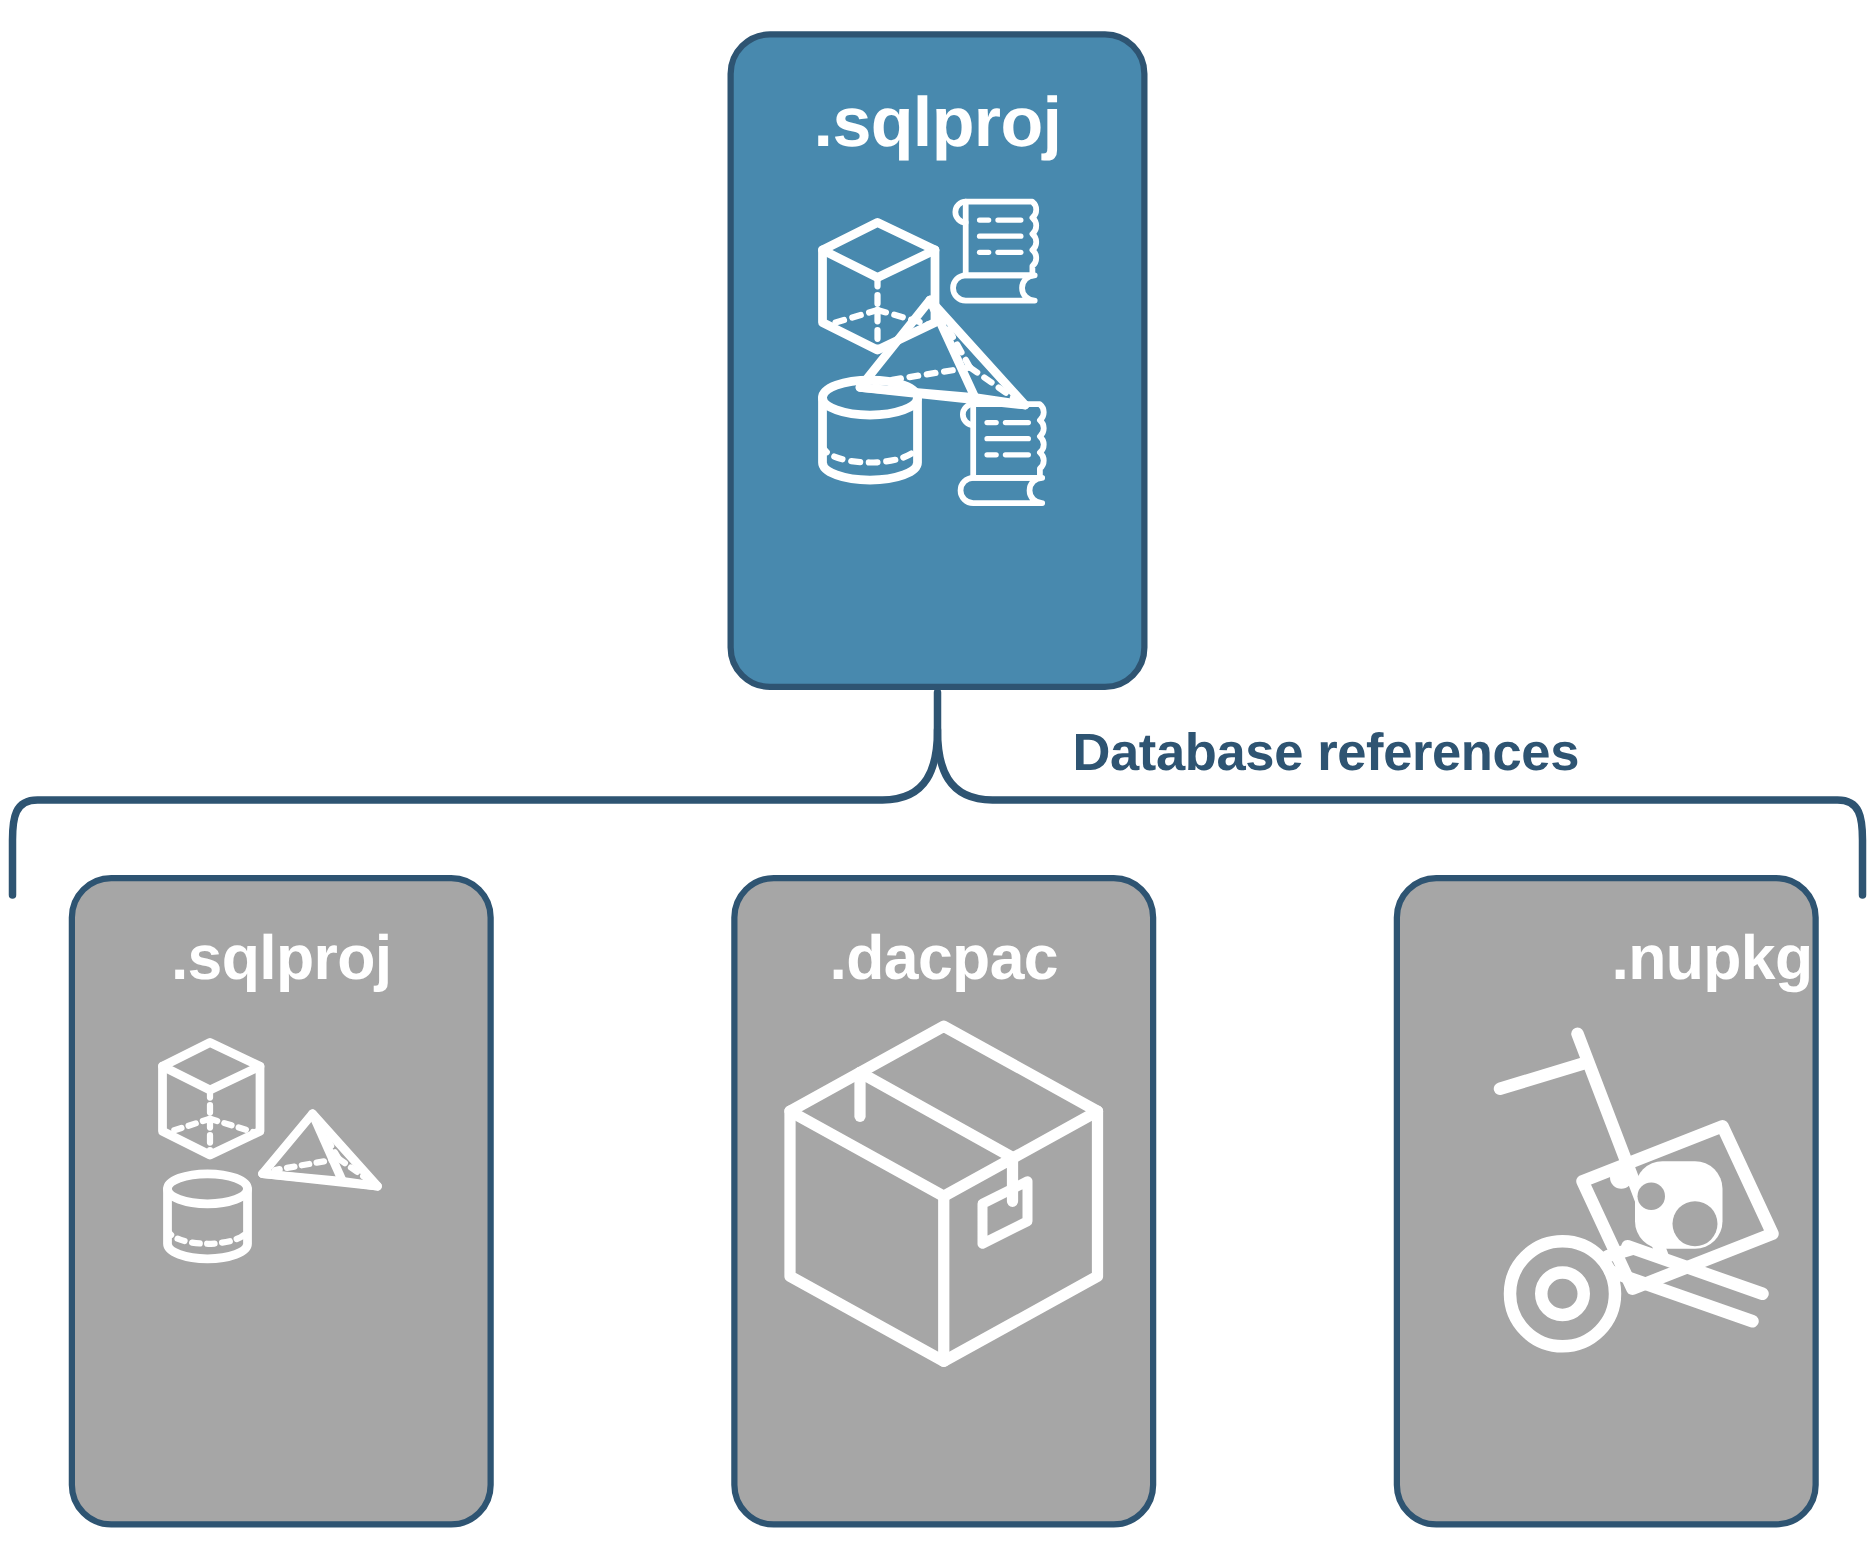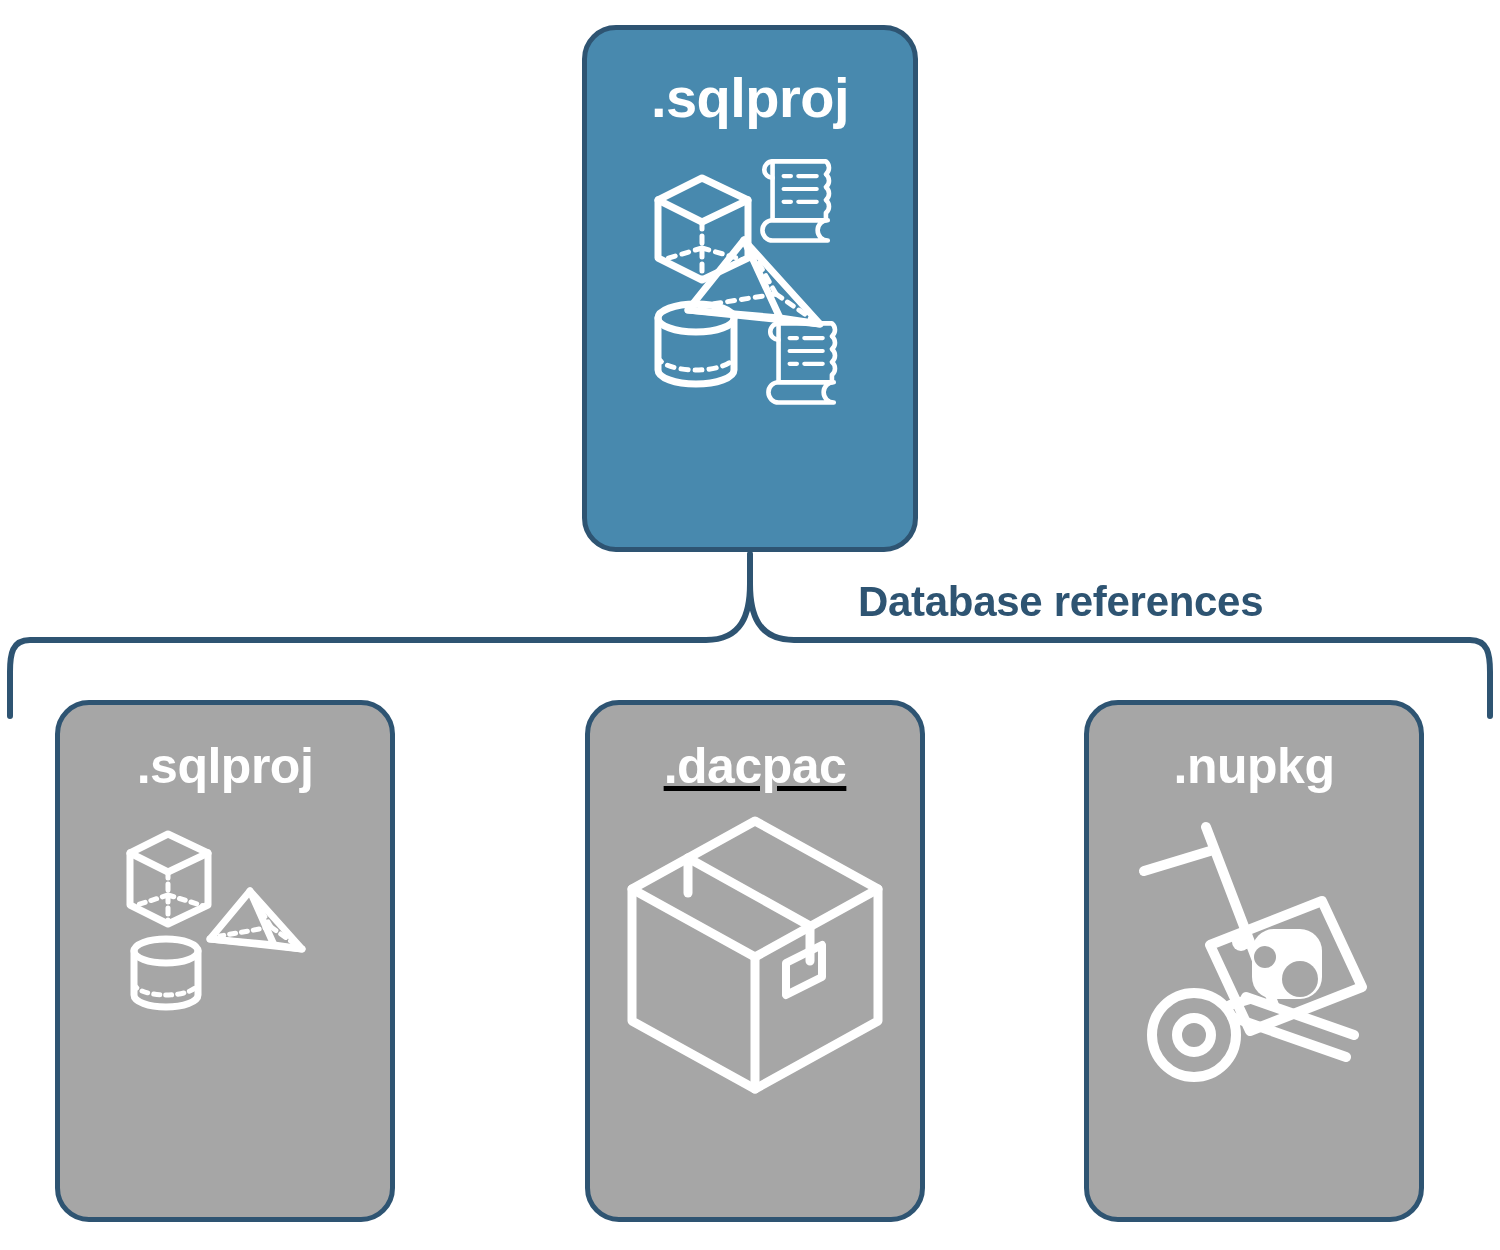--- a/index.html
+++ b/index.html
@@ -56,22 +56,22 @@
     top: 700px;
     width: 340px;
     height: 522px;
     background: #a6a6a6;
   }
   .leaf .node-title {
     font-size: 50px;
     margin-top: 36px;
   }
   #node-sqlproj-ref { left: 55px; }
-  #node-dacpac { left: 585px; text-decoration: underline; }
-  #node-nupkg { left: 1084px; }
+  #node-dacpac { left: 585px; }
+  #node-nupkg { left: 1115px; align-items: flex-end; }
 
   #node-sqlproj-ref .icon-wrap { margin-top: 22px; width: 230px; height: 230px; }
   #node-dacpac .icon-wrap { margin-top: 12px; width: 290px; height: 300px; }
   #node-nupkg .icon-wrap { margin-top: 18px; width: 280px; height: 280px; }
 
   .icon-wrap svg { display: block; width: 100%; height: 100%; }
 
   #bracket {
     position: absolute;
     left: 0;

